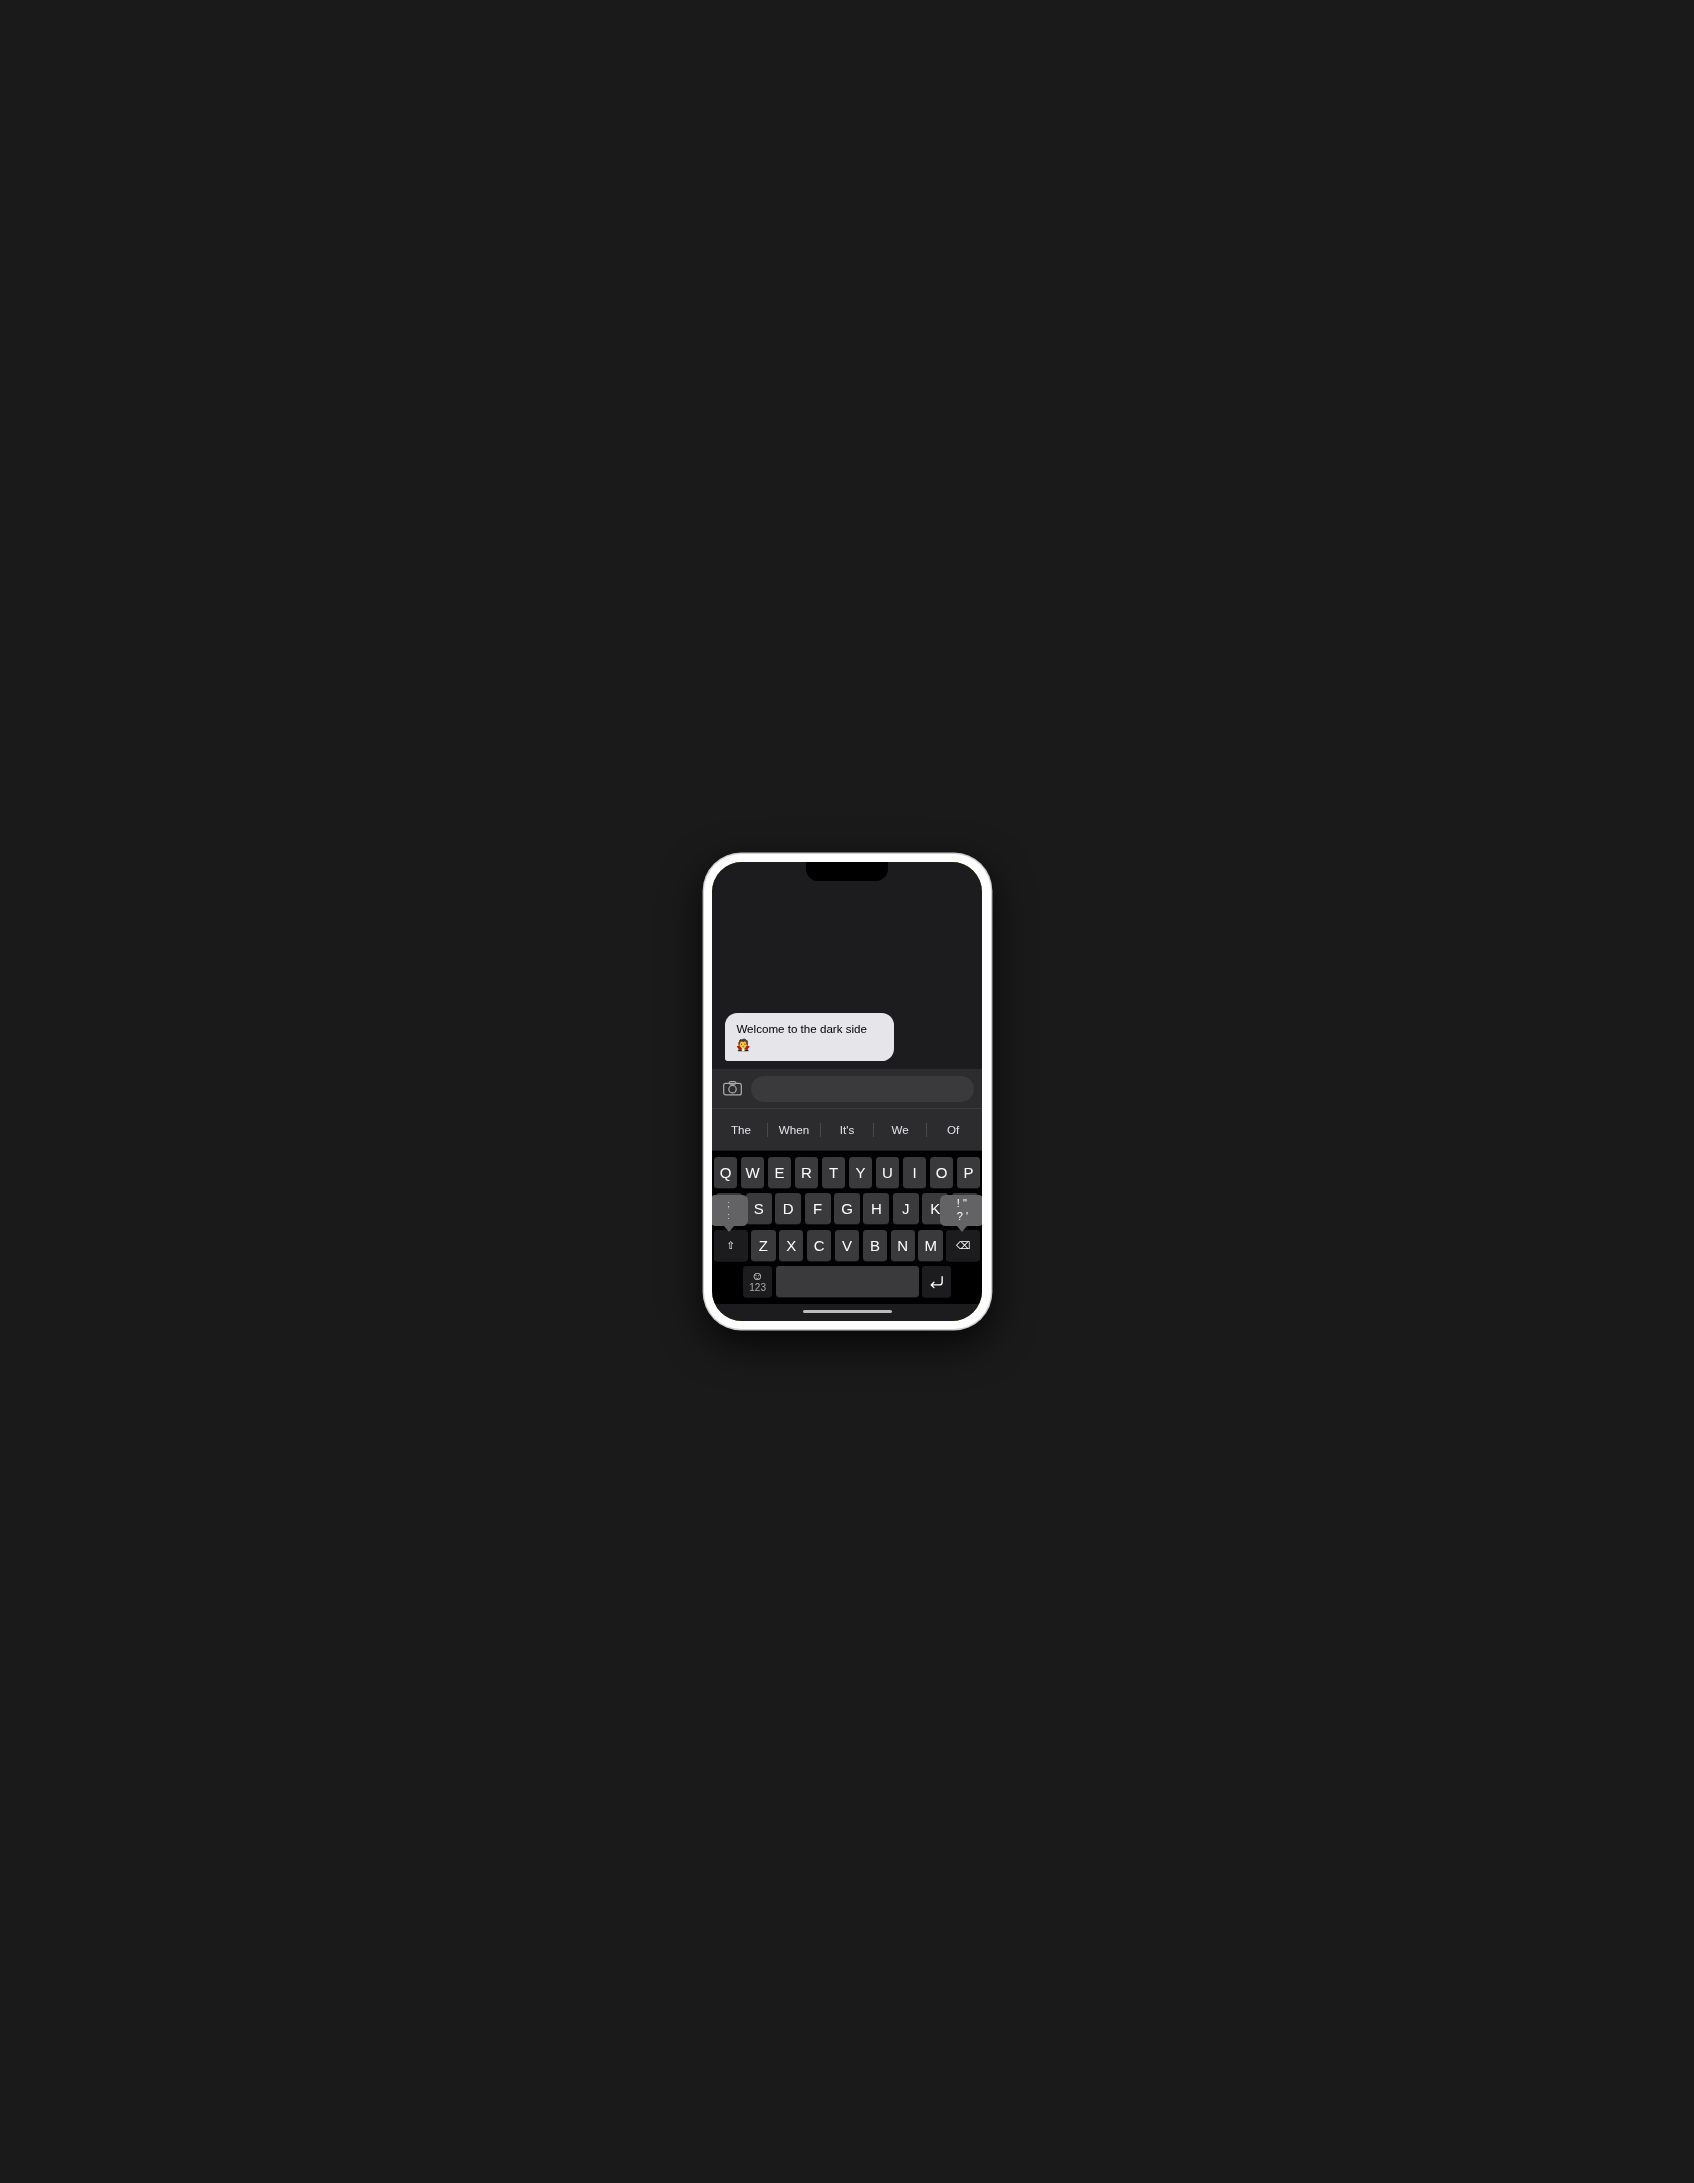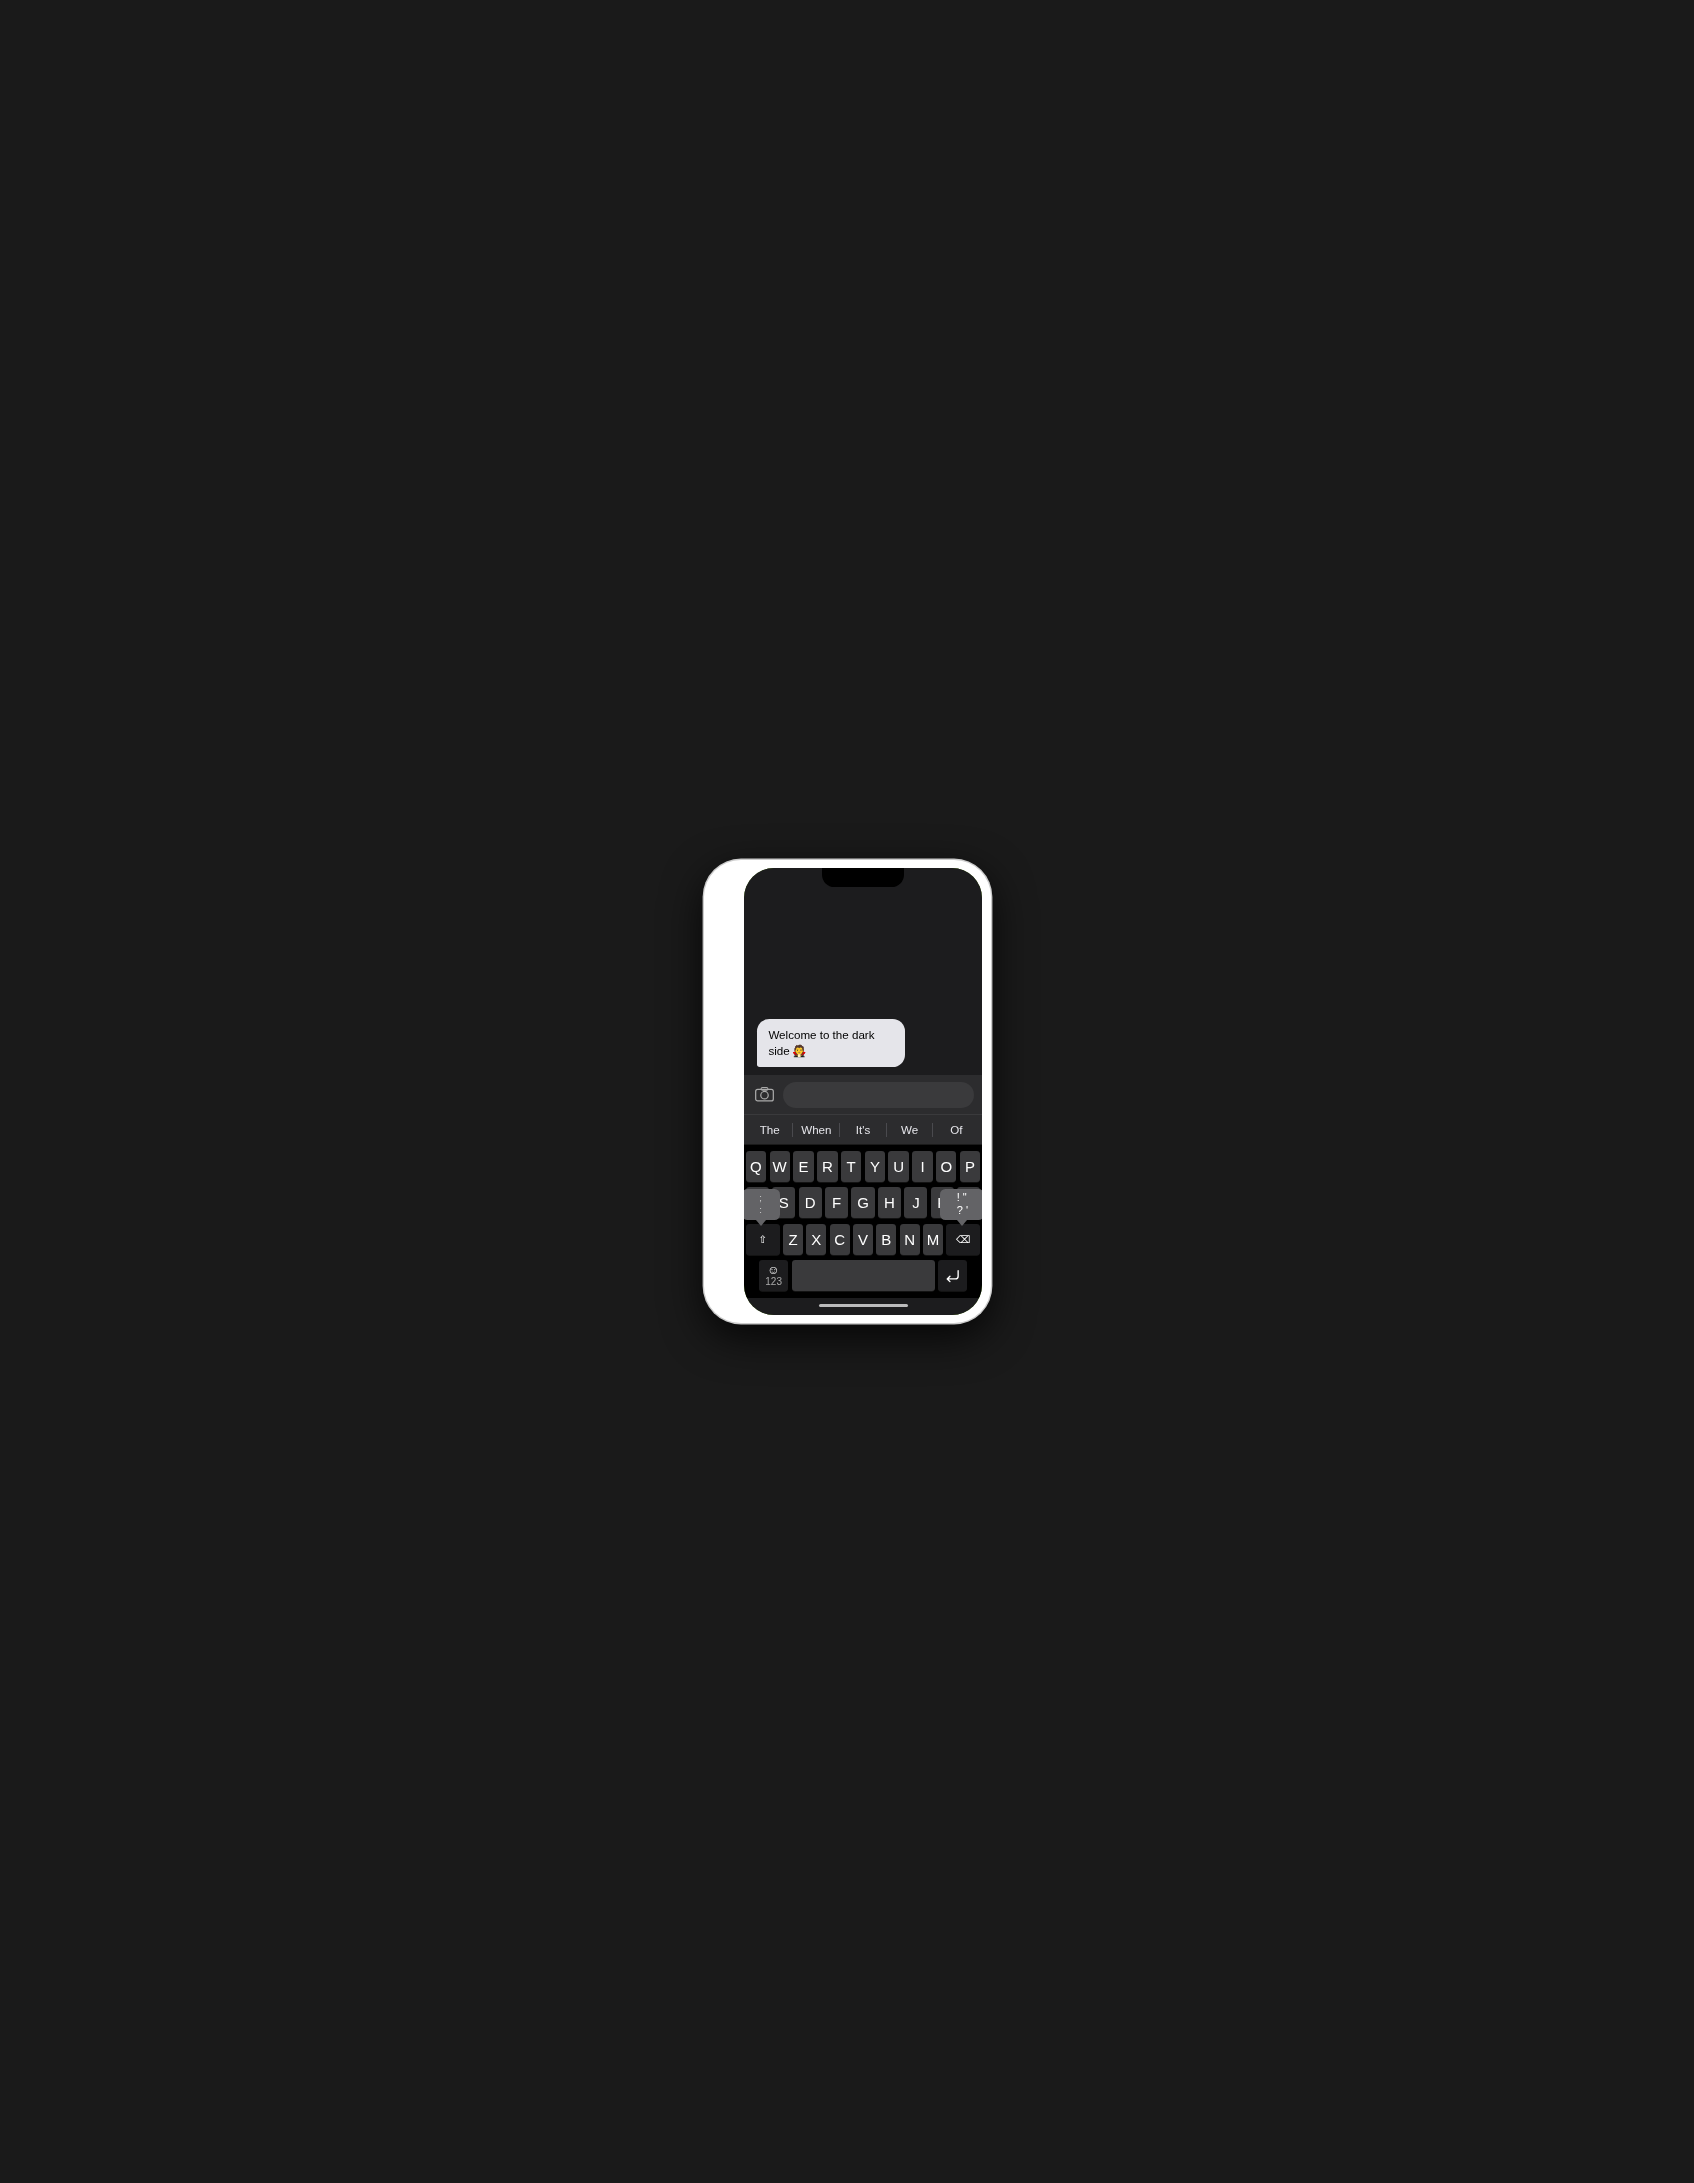--- a/index.html
+++ b/index.html
@@ -20,21 +20,20 @@
       padding: 8.2px;
       box-shadow: 0 0 0 1.4px #ccc, 0 13.6px 41px rgba(0,0,0,0.8);
       position: relative;
     }
 
     .phone-inner {
       background: #4d7c0f;
       border-radius: 30px;
       overflow: hidden;
       position: relative;
-      margin-left: 32px;
     }
 
     
     .phone-top {
       height: 30px;
       background: #1c1c1e;
       display: flex;
       justify-content: center;
       align-items: center;
       position: relative;
@@ -111,21 +110,21 @@
       font-size: 11px;
     }
 
     
     .predictive-bar {
       background: #2c2c2e;
       border-top: 0.7px solid #3a3a3c;
       border-bottom: 0.7px solid #1a1a1a;
       display: flex;
       align-items: center;
-      height: 31px;
+      height: 43px;
       padding: 0 2.7px;
     }
 
     .predictive-word {
       flex: 1;
       text-align: center;
       color: #e5e5ea;
       font-size: 11.6px;
       padding: 5.5px 2.7px;
       cursor: pointer;

